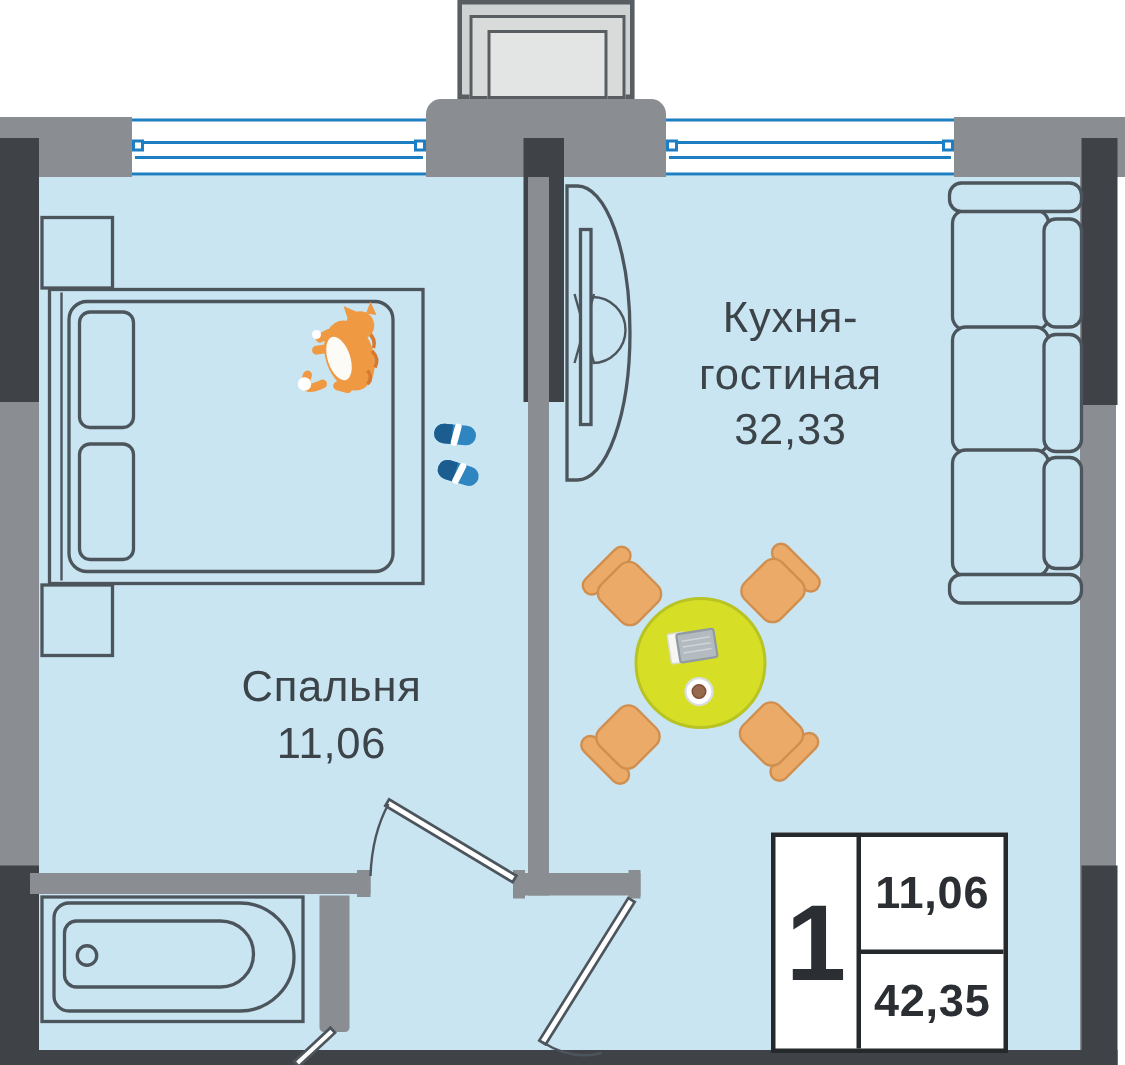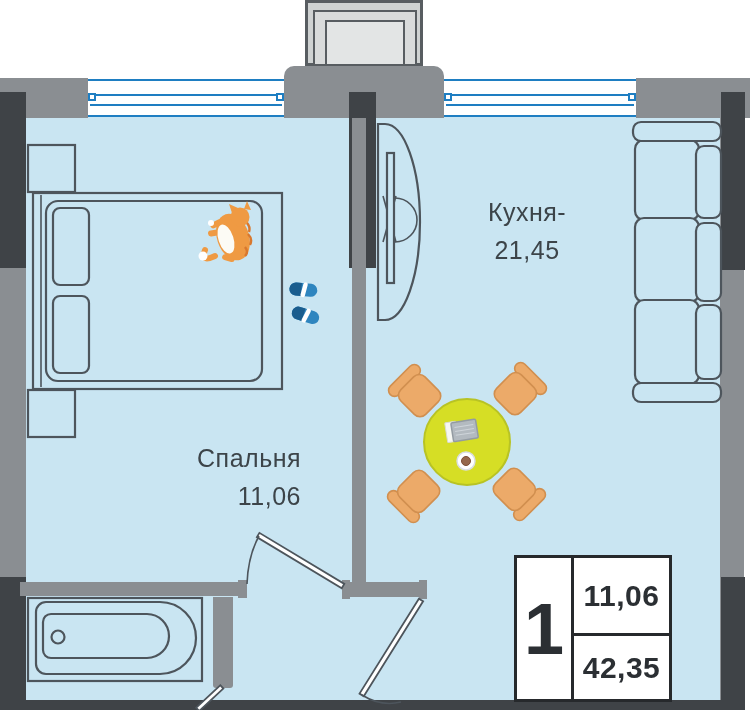--- a/index.html
+++ b/index.html
@@ -32,21 +32,21 @@
   
   svg.overlay { position:absolute; left:0; top:0; }
   .furn  { fill:var(--floor,#c9e5f2); stroke:var(--outline,#4d555c); stroke-width:2.2; }
   .thin  { stroke:var(--outline,#4d555c); stroke-width:1.6; fill:none; }
   .leaf  { fill:#fff; stroke:var(--outline,#4d555c); stroke-width:1.8; }
   .chair-part { fill:var(--chair_orange,#ecaa69); stroke:var(--chair_edge,#d18f4f); stroke-width:1.6; }
   .catf  { fill:var(--cat_orange,#ef9a43); }
 
   
   .room-label { position:absolute; text-align:center; color:var(--room_text,#3c4449);
-                font-size:25px; line-height:37.5px; letter-spacing:0.5px; }
+                font-size:29px; line-height:37.5px; letter-spacing:0.5px; }
   .room-label span { display:block; }
 
   
   .legend { position:absolute; left:514px; top:555px; width:158px; height:147px;
             background:#fff; border:3px solid var(--legend_border,#26292c);
             box-sizing:border-box; display:flex; z-index:6;
             color:var(--legend_text,#2b2f33); font-weight:bold; }
   .legend-left { width:54px; border-right:3px solid var(--legend_border,#26292c);
                  display:flex; align-items:center; justify-content:center;
                  font-size:72px; }
@@ -208,23 +208,24 @@
     </g>
     <g>
       <g transform="translate(222,687) rotate(137)">
           <rect class="leaf" x="0" y="-2" width="33" height="4.5"></rect>
         </g>
     </g>
   </svg>
 
   <div class="room-label" style="left:437px; top:194px; width:180px;">
     <span>Кухня-</span>
-    <span>21,45</span>
-  </div>
-  <div class="room-label" style="left:141px; top:440px; width:160px;text-align:right;">
+    <span>гостиная</span>
+    <span>32,33</span>
+  </div>
+  <div class="room-label" style="left:141px; top:440px; width:160px;">
     <span>Спальня</span>
     <span>11,06</span>
   </div>
 
   <div class="legend">
     <div class="legend-left">1</div>
     <div class="legend-right">
       <div class="legend-cell top">11,06</div>
       <div class="legend-cell bottom">42,35</div>
     </div>

